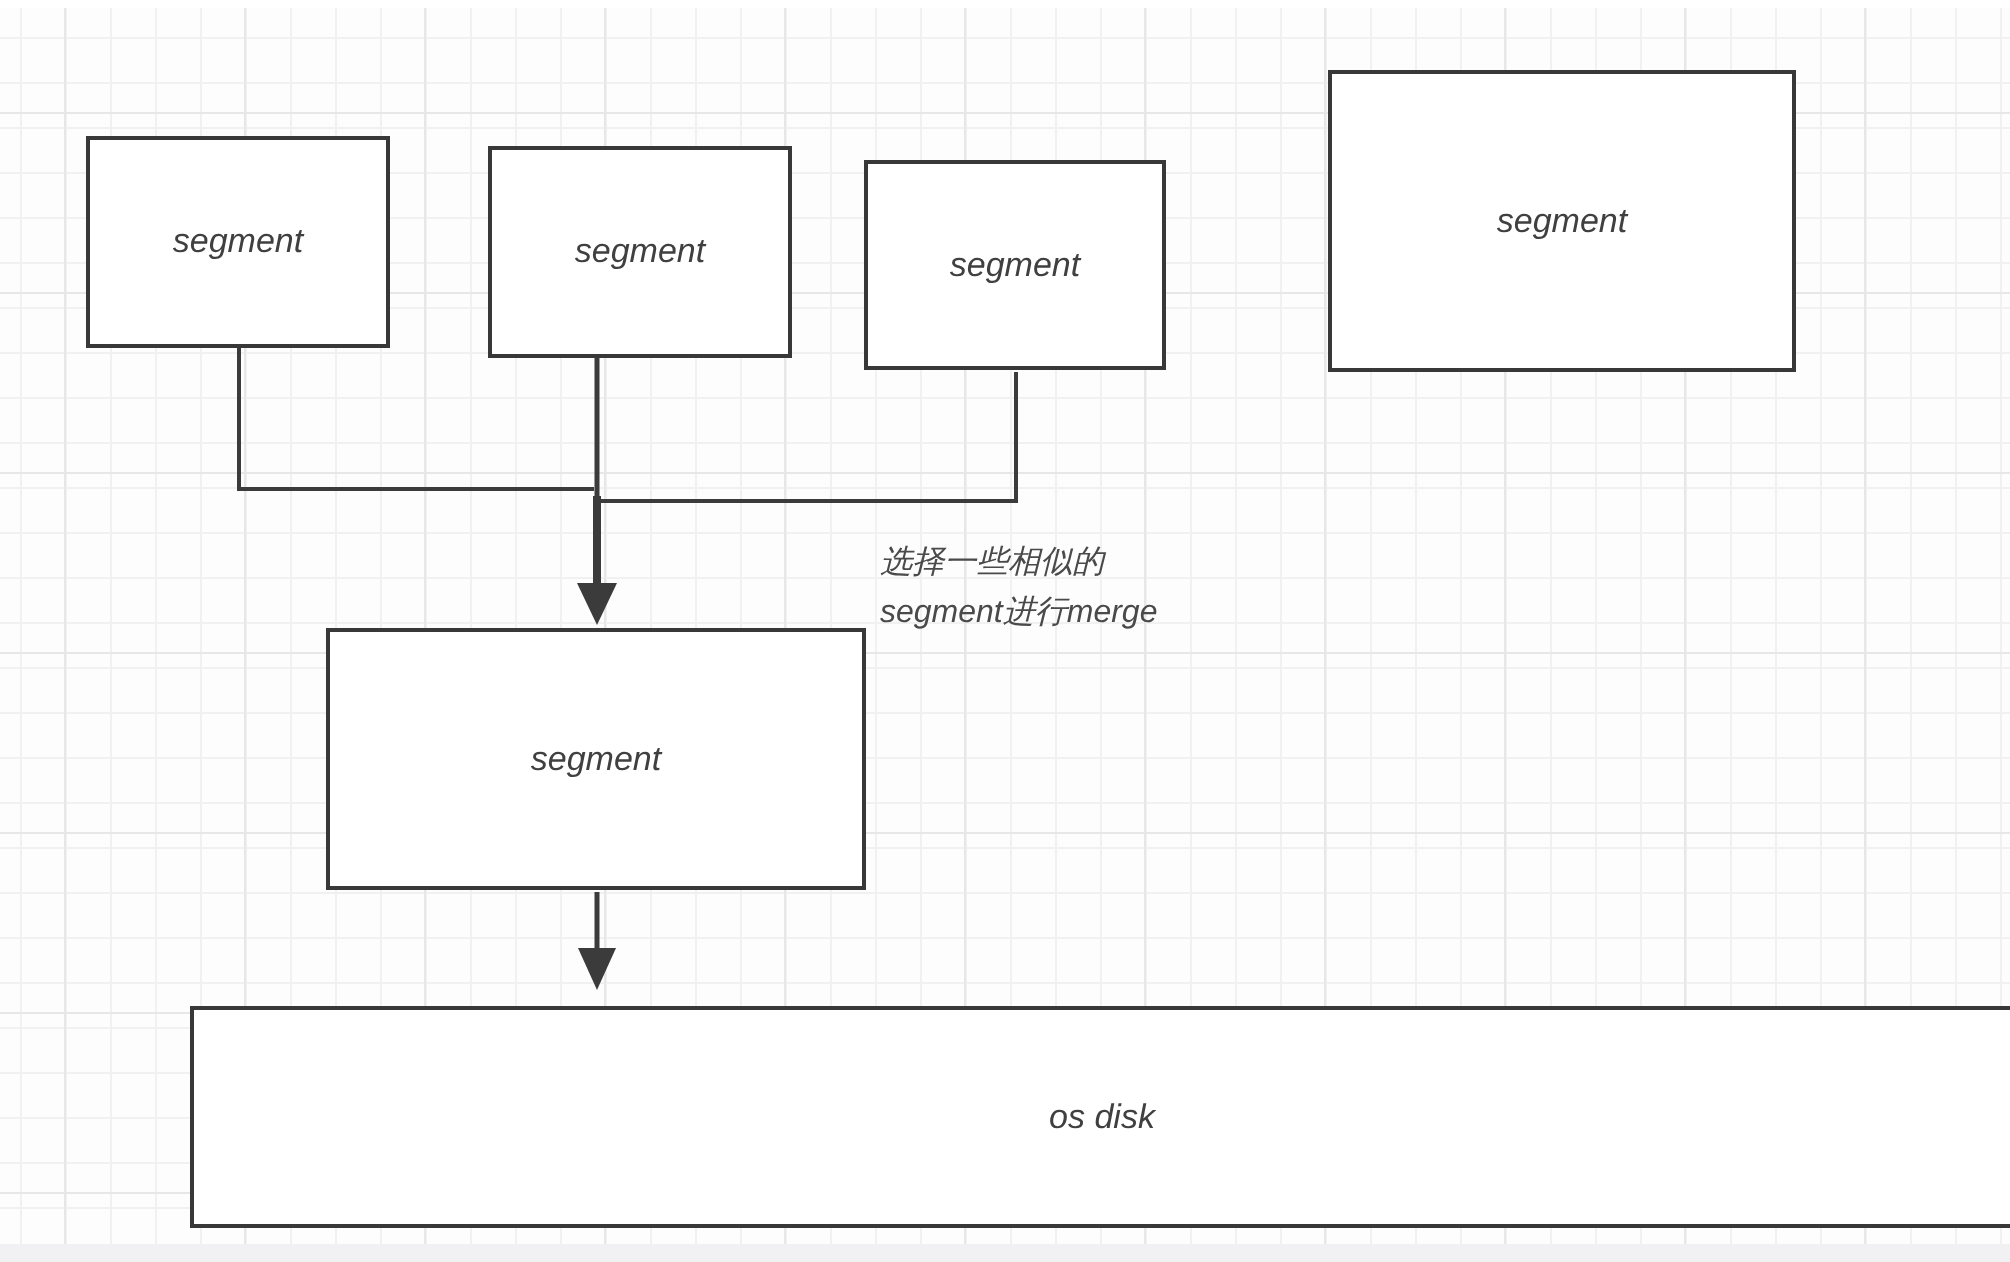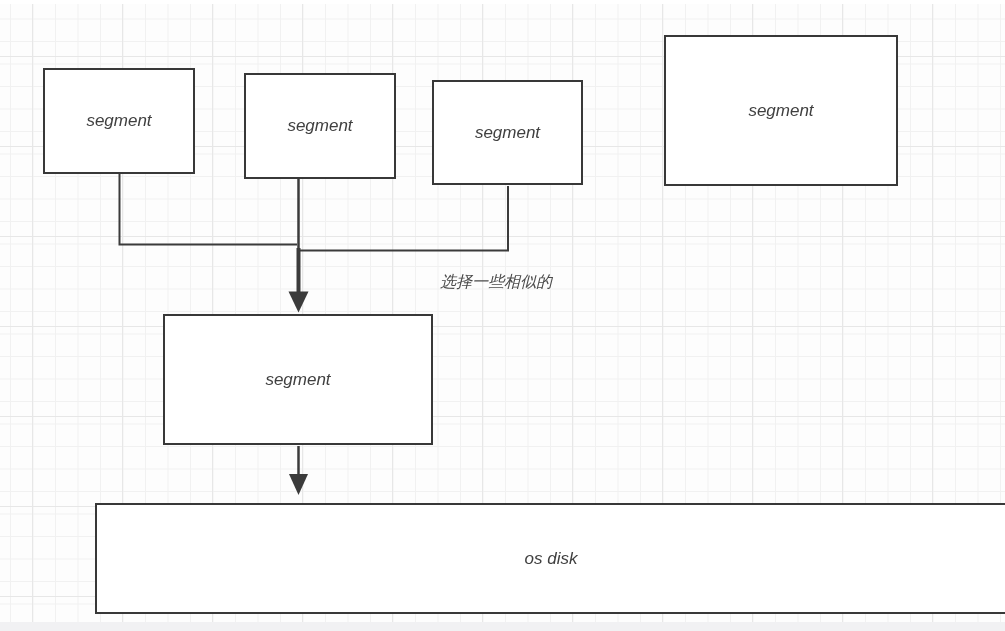--- a/index.html
+++ b/index.html
@@ -100,17 +100,18 @@
   <div class="node node-merged">
     <span>segment</span>
   </div>
 
   <div class="node node-osdisk">
     <span>os disk</span>
   </div>
 
   <div class="annotation">
     <div>选择一些相似的</div>
+    <div>segment进行merge</div>
   </div>
 
 </div>
 
 <div class="scrollbar-track"></div>
 
 </body></html>

